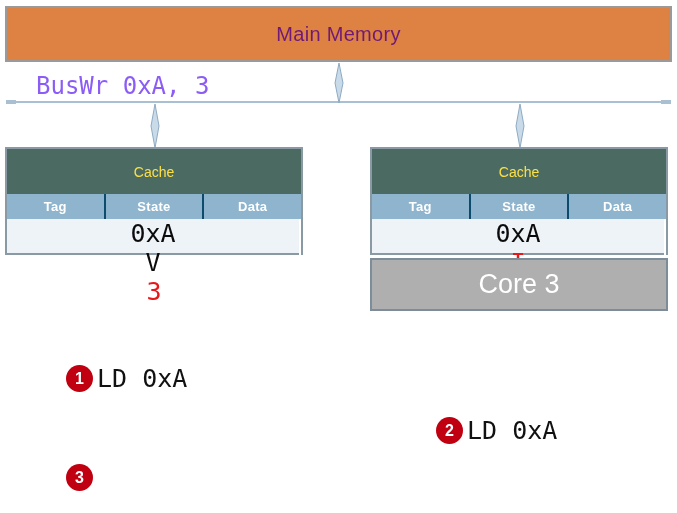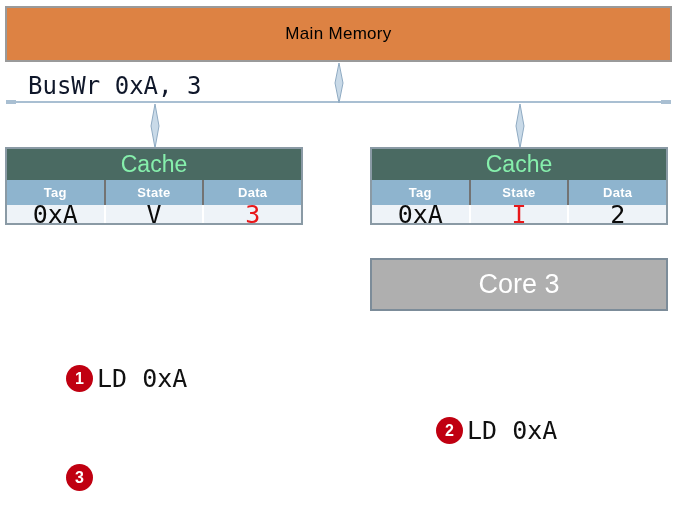--- a/index.html
+++ b/index.html
@@ -24,92 +24,93 @@
     width: 667px;
     height: 56px;
     background: #DD8243;
     border: 2px solid #9a9a9a;
     box-sizing: border-box;
     display: flex;
     align-items: center;
     justify-content: center;
   }
   .main-memory-label {
-    color: #000000;
-    font-size: 17px;
+    color: #701a75;
+    font-size: 20px;
     font-family: "Liberation Sans", sans-serif;
     letter-spacing: 0.3px;
   }
 
   
   .bus-line {
     position: absolute;
     left: 6px;
     top: 100px;
     width: 665px;
     height: 4px;
   }
   .bus-label {
     position: absolute;
-    left: 28px;
+    left: 36px;
     top: 72px;
     font-family: "DejaVu Sans Mono", monospace;
     font-size: 24px;
-    color: #0f172a;
+    color: #8b5cf6;
     white-space: pre;
   }
 
   
   .vconn { position: absolute; }
 
   
   .cache {
     position: absolute;
     top: 147px;
     width: 298px;
     border: 2px solid #8a9aa5;
     box-sizing: border-box;
     background: #ffffff;
   }
   .cache-left  { left: 5px; }
   .cache-right { left: 370px; }
 
   .cache-title {
-    height: 31px;
+    height: 45px;
     background: #4A6A62;
-    color: #86efac;
-    font-size: 23px;
+    color: #fde047;
+    font-size: 14px;
     display: flex;
     align-items: center;
     justify-content: center;
     font-family: "Liberation Sans", sans-serif;
   }
   .cache-head-row {
     display: flex;
     height: 25px;
     background: #8EB4CE;
   }
   .cache-head-cell {
     flex: 1 1 0;
     color: #ffffff;
     font-size: 13px;
     font-weight: bold;
     display: flex;
     align-items: center;
     justify-content: center;
-    border-right: 2px solid #737373;
+    border-right: 2px solid #0c4a6e;
     box-sizing: border-box;
     letter-spacing: 0.3px;
   }
   .cache-head-cell:last-child { border-right: none; }
 
   .cache-data-row {
     display: flex;
-    height: 18px;
+    height: 34px;
     background: #EEF3F8;
+    flex-direction: column;
   }
   .cache-data-cell {
     flex: 1 1 0;
     font-family: "DejaVu Sans Mono", monospace;
     font-size: 25px;
     color: #0b0b0b;
     display: flex;
     align-items: center;
     justify-content: center;
     border-right: 2px solid #ffffff;

